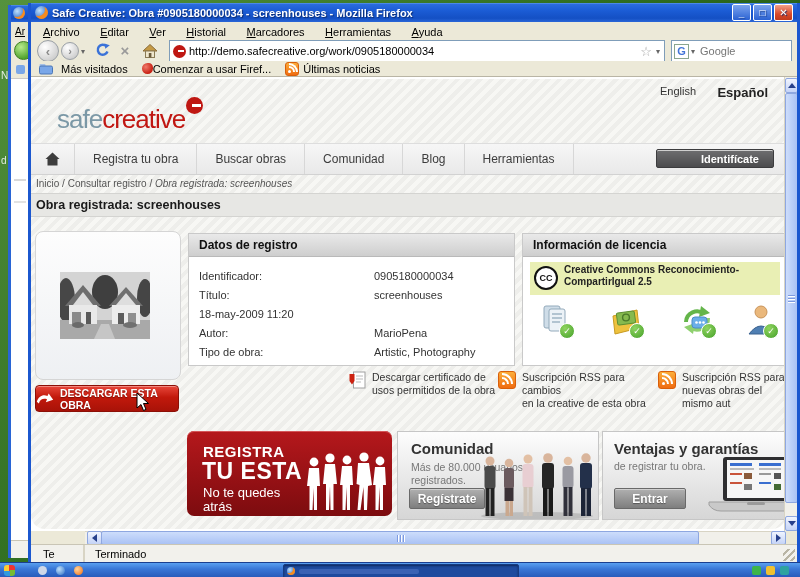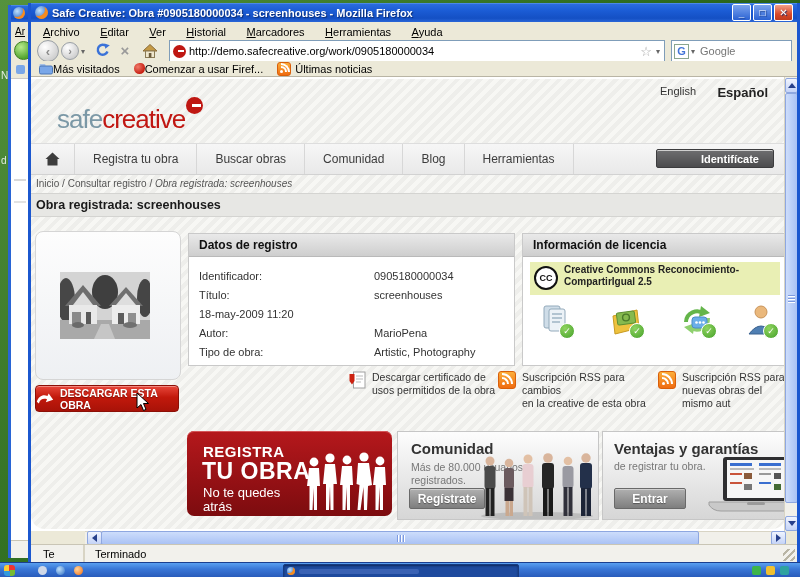--- a/index.html
+++ b/index.html
@@ -129,21 +129,21 @@
     <div class="abs urlbox" style="left:640px;top:0px;width:119px;">
       <span style="flex:none;width:13px;height:13px;margin-left:2px;border:1px solid #8aa58e;
         color:#4274d6;font-size:11px;font-weight:bold;line-height:12px;text-align:center;background:#fff;">G</span>
       <span class="caret" style="padding:0 2px;">▾</span>
       <input style="color: rgb(154, 154, 154);" placeholder="Google">
 
     </div>
   </div>
 
   <div class="abs chromebar" style="left:0;top:58px;right:0;height:15px;display:flex;align-items:center;padding-left:8px;gap:14px;font-size:11px;">
-    <span style="display:flex;align-items:center;gap:0;">
+    <span style="display:flex;align-items:center;gap:8px;">
       <svg width="14" height="12" viewBox="0 0 14 12">
         <rect x="0.5" y="1" width="6" height="4" rx="1" fill="#9dbbе8" fill-opacity="0.9" style="fill:#9dbbe8"></rect>
         <rect x="0.5" y="3" width="13" height="8" rx="1.5" fill="#7aa7e8" stroke="#4a77b8"></rect>
       </svg>
       <span>Más visitados</span>
     </span>
     <span style="display:flex;align-items:center;text-align:right;">
       <span style="width:11px;height:11px;border-radius:50% 40% 50% 50%;background:radial-gradient(circle at 35% 35%,#f07a6a,#c61f12 70%);display:inline-block;"></span>
       <span>Comenzar a usar Firef...</span>
     </span>
@@ -325,21 +325,21 @@
             <u style="width:5px;height:5px;bottom:4px;"></u>
             <u style="width:9px;height:9px;bottom:4px;"></u>
         </span>
         <span class="alink">
           <span>Suscripción RSS para</span><br><span>nuevas obras del mismo aut</span>
         </span>
       </div>
 
       <div class="abs" style="left:156px;top:352px;width:205px;height:85px;border-radius:7px;background:linear-gradient(#b5181c,#8e0f13 70%,#7c0c0f);overflow:hidden;box-shadow:inset 0 1px 0 #d4575a;">
         <span class="abs" style="left:16px;top:12px;color:#fff;font-weight:bold;font-size:15px;letter-spacing:.5px;">REGISTRA</span>
-        <span class="abs" style="left:15px;top:27px;color:#fff;font-weight:bold;font-size:23px;letter-spacing:.5px;">TU OBRA</span>
+        <span class="abs" style="left:15px;top:27px;color:#fff;font-weight:bold;font-size:23px;letter-spacing:.5px;">TU ESTA</span>
         <span class="abs" style="left:16px;top:54px;color:#fff;font-size:13px;">No te quedes</span>
         <span class="abs" style="left:16px;top:68px;color:#fff;font-size:13px;">atrás</span>
         <svg class="abs" style="right:4px;bottom:2px;" width="82" height="64" viewBox="0 0 82 64">
           <g fill="#fff">
             <circle cx="8" cy="12" r="4.4"></circle>
               <path d="M3,18 h10 l1,18 h-3 l0,24 h-3 l-0.5,-22 l-1,22 h-3 l0,-24 h-2.5 z"></path>
             <circle cx="24" cy="8" r="4.6"></circle>
               <path d="M19,14 h10 l2,20 h-3.5 l0,26 h-3 l-0.5,-24 l-1,24 h-3 l0,-26 h-3 z"></path>
             <circle cx="41" cy="10" r="4.4"></circle>
               <path d="M36,16 h10 l1,19 h-3 l0,25 h-3 l-0.5,-23 l-1,23 h-3 l0,-25 h-2.5 z"></path>

